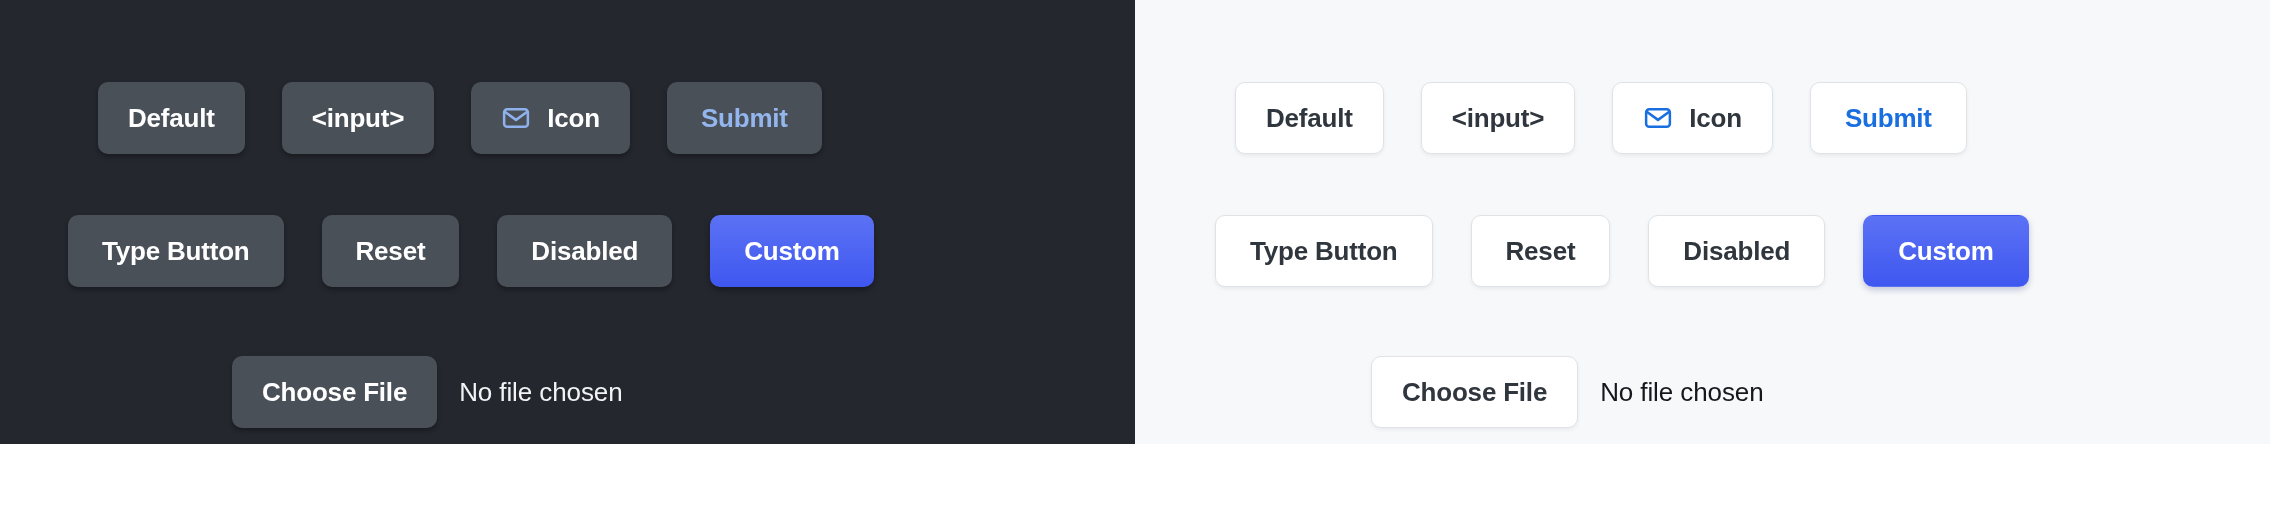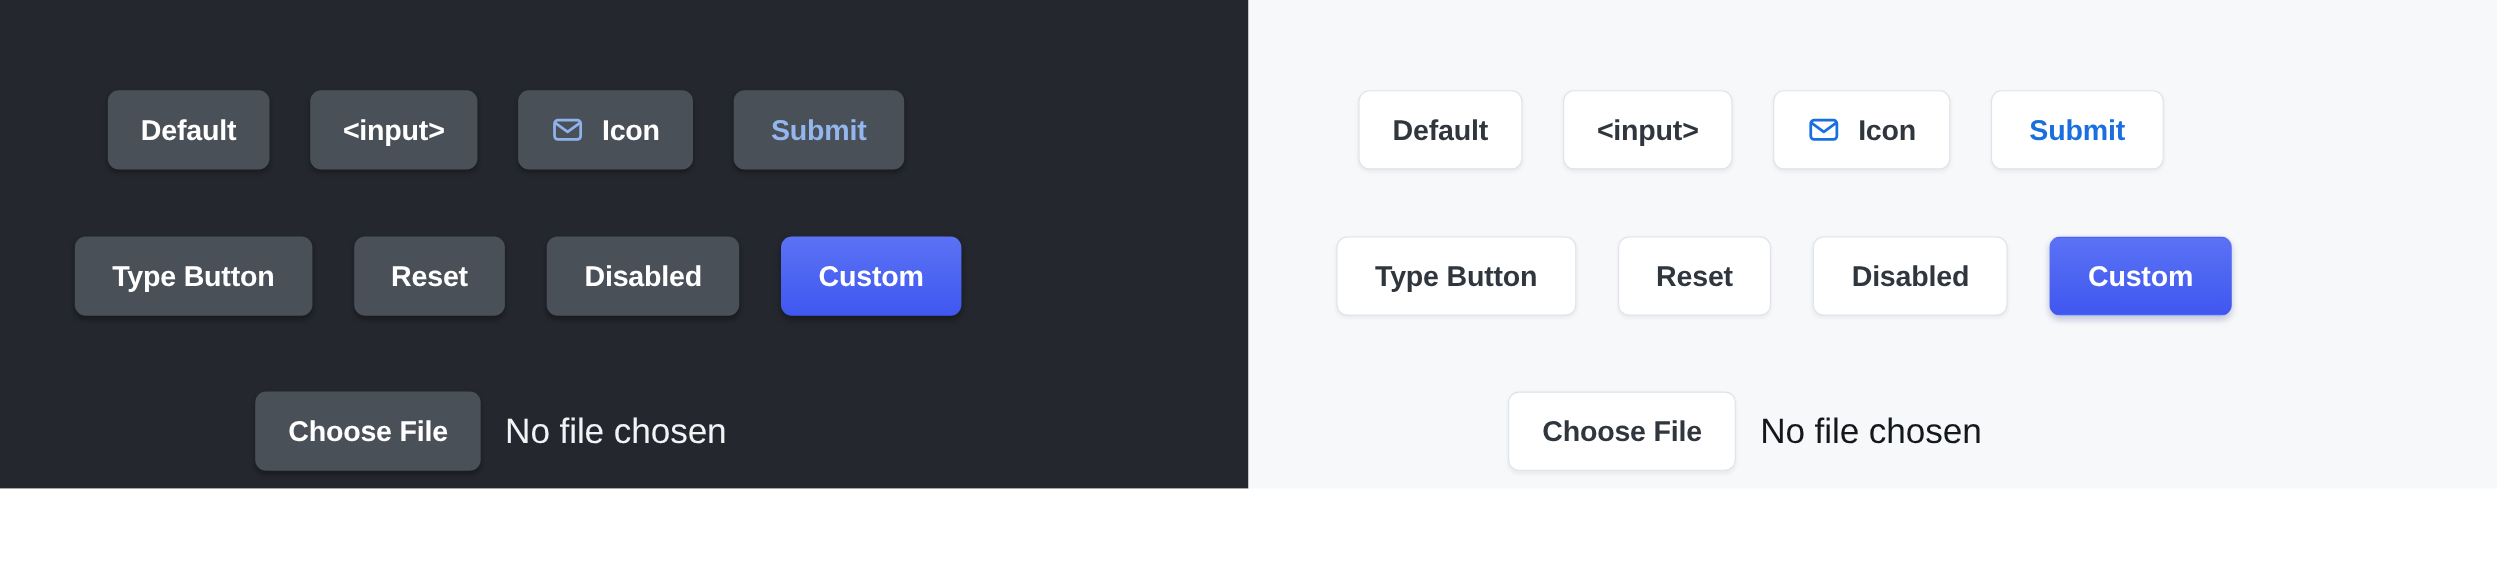--- a/index.html
+++ b/index.html
@@ -134,21 +134,21 @@
     stroke-linejoin: round;
   }
 
   
   .file-row {
     display: flex;
     align-items: center;
   }
   .file-name {
     margin-left: 22px;
-    font-size: 32px;
+    font-size: 26px;
     font-weight: normal;
     letter-spacing: -0.1px;
     white-space: nowrap;
   }
   .panel-dark  .file-name { color: #f2f3f5; }
   .panel-light .file-name { color: #14181d; }
 </style>
 </head>
 <body>
 

